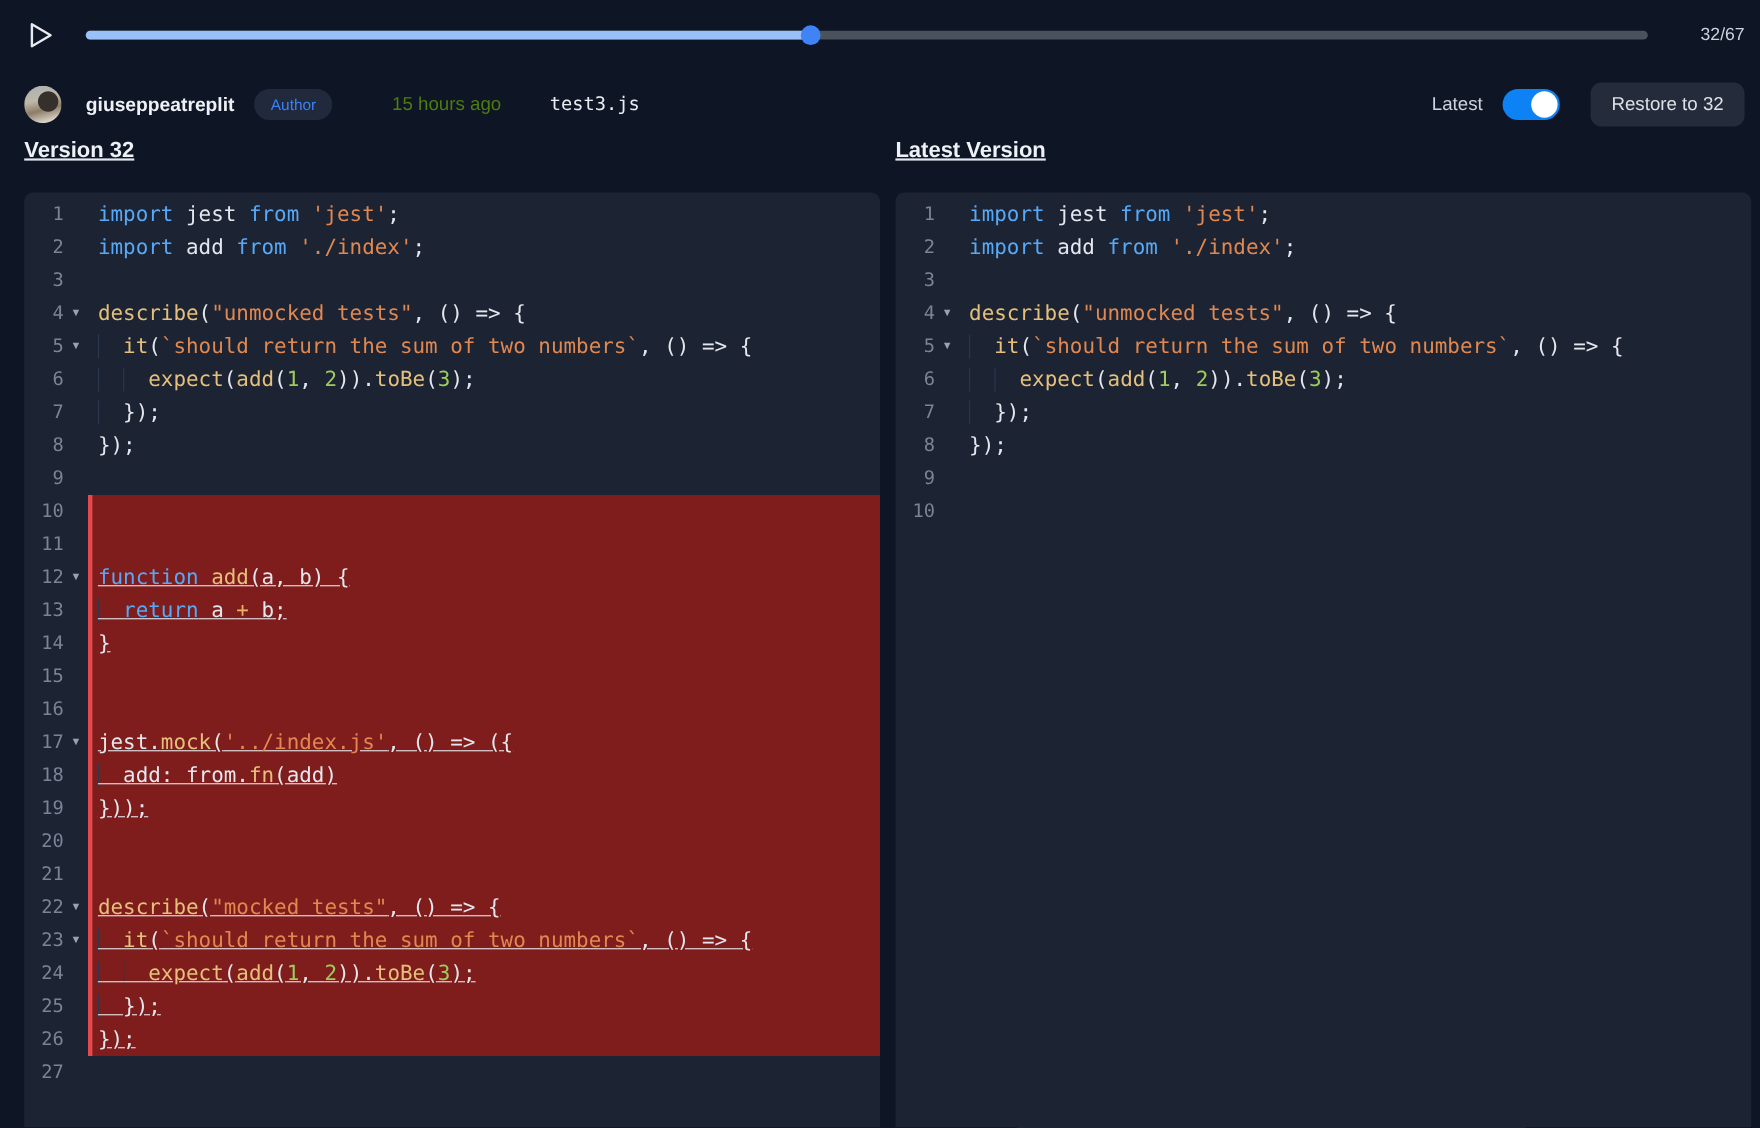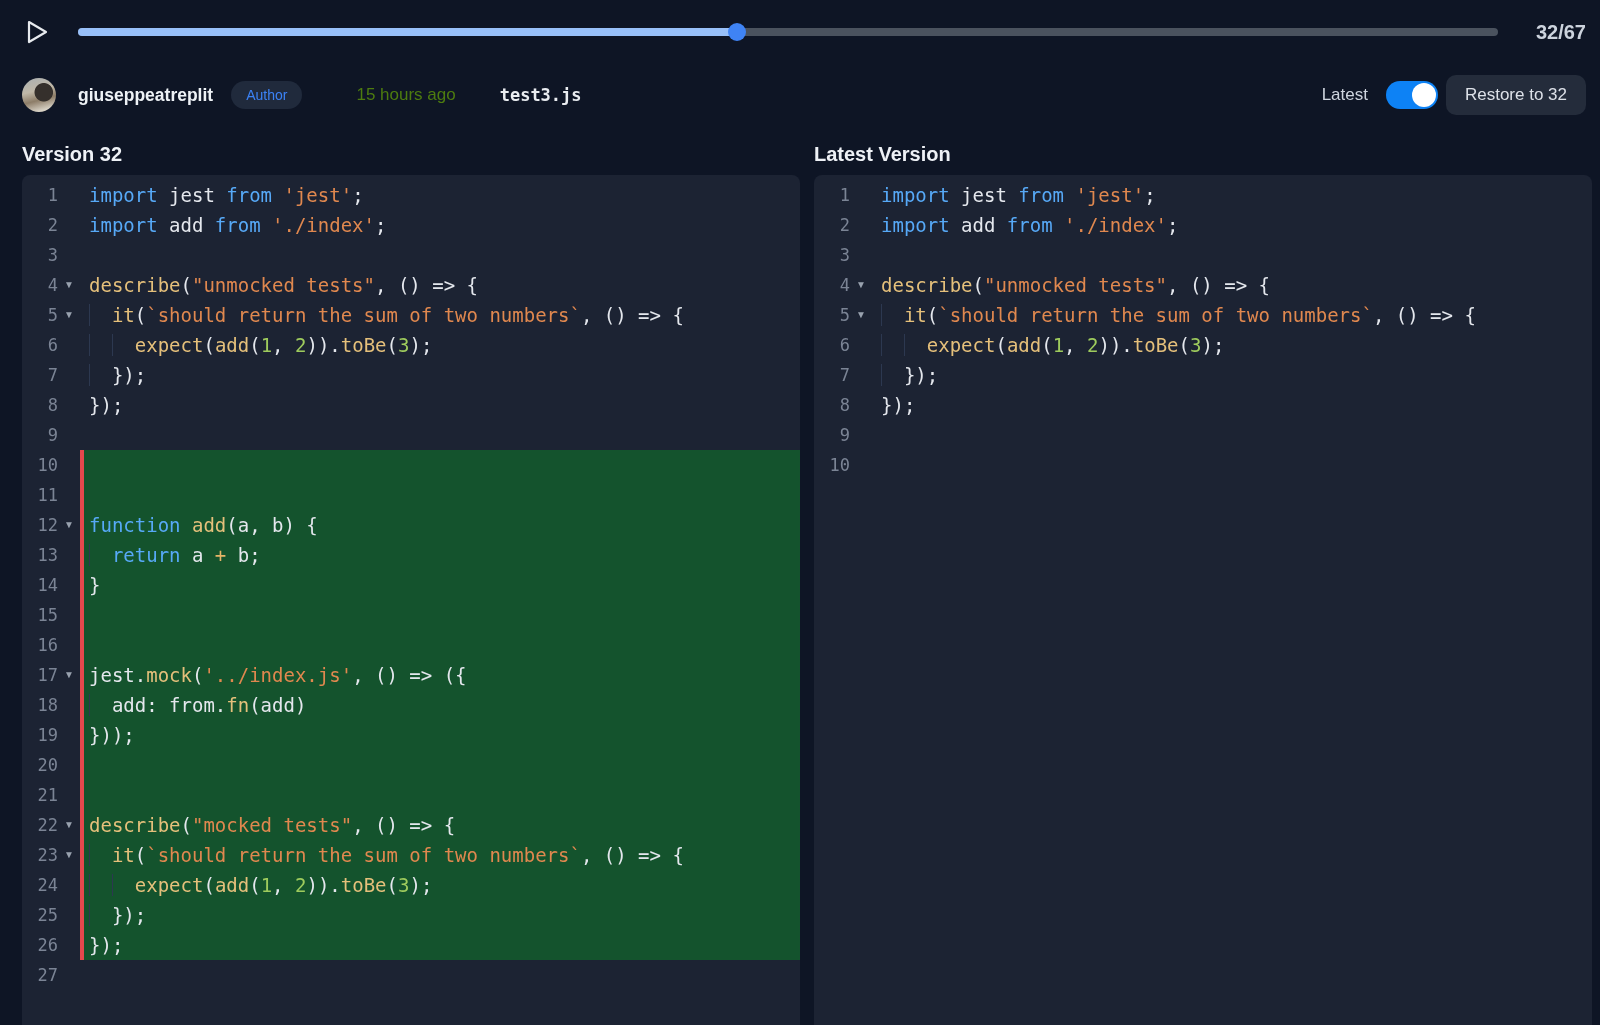--- a/index.html
+++ b/index.html
@@ -37,22 +37,22 @@
     position: absolute; left: 0; top: 6px; height: 8px;
     background: #98c0f9; border-radius: 5px;
   }
   .slider .thumb {
     position: absolute; top: 1px; width: 18px; height: 18px;
     background: #3f83f4; border-radius: 50%;
   }
   .pos-label {
     min-width: 58px;
     text-align: right;
-    font-size: 20px;
-    font-weight: 700;
+    font-size: 16px;
+    font-weight: 400;
     color: #ccd3dd;
   }
 
   
   .metabar {
     height: 62px;
     display: flex;
     align-items: center;
     padding: 0 14px 0 22px;
   }
@@ -71,60 +71,59 @@
     background: #202a3c;
     font-size: 14px;
     color: #3b82f6;
   }
   .time { margin-left: 54px; font-size: 17px; color: #4d7c0f; }
   .filename {
     margin-left: 44px;
     font-family: "DejaVu Sans Mono", monospace;
     font-size: 17px;
     color: #e9ecf0;
-    font-weight: bold;
   }
   .meta-spacer { flex: 1; }
   .compare-label { font-size: 17px; color: #ced4de; }
   .toggle {
     margin-left: 18px;
     width: 52px; height: 28px;
     border-radius: 14px;
     background: #3a4354;
     position: relative;
     border: none; cursor: pointer;
     flex: none;
   }
   .toggle .knob {
     position: absolute; top: 2px; left: 2px;
     width: 24px; height: 24px; border-radius: 50%;
     background: #ffffff;
   }
   .toggle.on { background: #0d82f5; }
   .toggle.on .knob { left: auto; right: 2px; }
   .restore-btn {
-    margin-left: 8px;
+    margin-left: 28px;
     height: 40px;
     padding: 0 19px;
     border-radius: 10px;
     background: #242c3b;
     border: none;
     font-family: "Liberation Sans", sans-serif;
     font-size: 17px;
     color: #dde1e8;
     cursor: pointer;
   }
 
   
   .headers {
     display: flex;
     gap: 14px;
     padding: 0 8px 0 22px;
     height: 49px;
-    align-items: flex-end;
+    text-decoration: underline;
   }
   .col-header {
     flex: 1;
     font-size: 20px;
     font-weight: 700;
     color: #eef1f6;
     padding-bottom: 9px;
   }
 
   
@@ -165,22 +164,23 @@
   }
   .code {
     flex: 1;
     font-family: "DejaVu Sans Mono", monospace;
     font-size: 19px;
     padding-left: 5px;
     border-left: 4px solid transparent;
     color: #e4e7ed;
   }
   .line.hl .code {
-    background: #14532d;
+    background: #7f1d1d;
     border-left-color: #e5484d;
+    text-decoration: underline;
   }
   .tk-kw  { color: #57a9f7; }
   .tk-fn  { color: #e5c07b; }
   .tk-str { color: #e0884f; }
   .tk-num { color: #9ecb5d; }
   .tk-op  { color: #e5b567; }
   .tk-pl  { color: #e4e7ed; }
   .tk-ind { box-shadow: inset 1px 0 0 #2c3850; }
 </style>
 </head>

